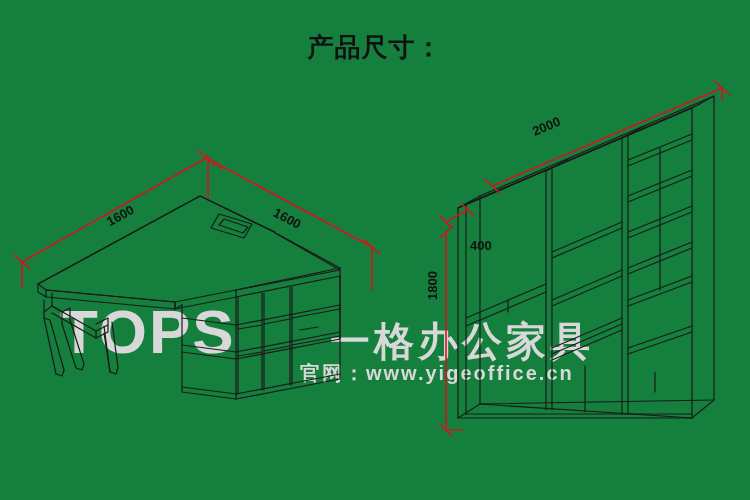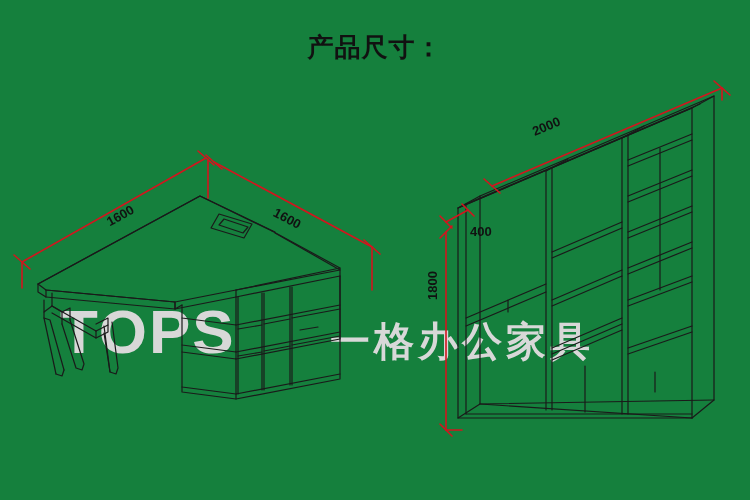--- a/index.html
+++ b/index.html
@@ -80,20 +80,21 @@
 </head>
 <body>
 
 <div id="page">
 
   <div id="title">产品尺寸：</div>
 
   <div id="watermark">
     <div class="wm-text" id="wm-big">TOPS</div>
     <div class="wm-text" id="wm-cn">一格办公家具</div>
+    <div class="wm-text" id="wm-url">官网：www.yigeoffice.cn</div>
   </div>
 
   <svg width="750" height="500" viewBox="0 0 750 500">
     <g fill="none" stroke="#1a1a1a" stroke-width="1.2" stroke-linejoin="round" stroke-linecap="round">
 
       <g>
 
         <path d="M 38,284 L 200,196 L 275,232 L 275,233 L 340,270 L 236,290 L 175,302 L 46,290 Z"></path>
 
         <path d="M 38,284 L 200,196 L 272,231"></path>
@@ -239,17 +240,17 @@
       </g>
     </g>
   </svg>
 
   <div class="dim-label rot" style="left:104px; top:216px; transform: rotate(-29deg);">1600</div>
 
   <div class="dim-label rot" style="left:278px; top:205px; transform: rotate(28deg);">1600</div>
 
   <div class="dim-label rot" style="left:530px; top:125px; transform: rotate(-23deg);">2000</div>
 
-  <div class="dim-label" style="left:470px; top:224px;">400</div>
+  <div class="dim-label" style="left:470px; top:238px;">400</div>
 
   <div class="dim-label rot" style="left:425px; top:300px; transform: rotate(-90deg);">1800</div>
 
 </div>
 
 </body></html>

